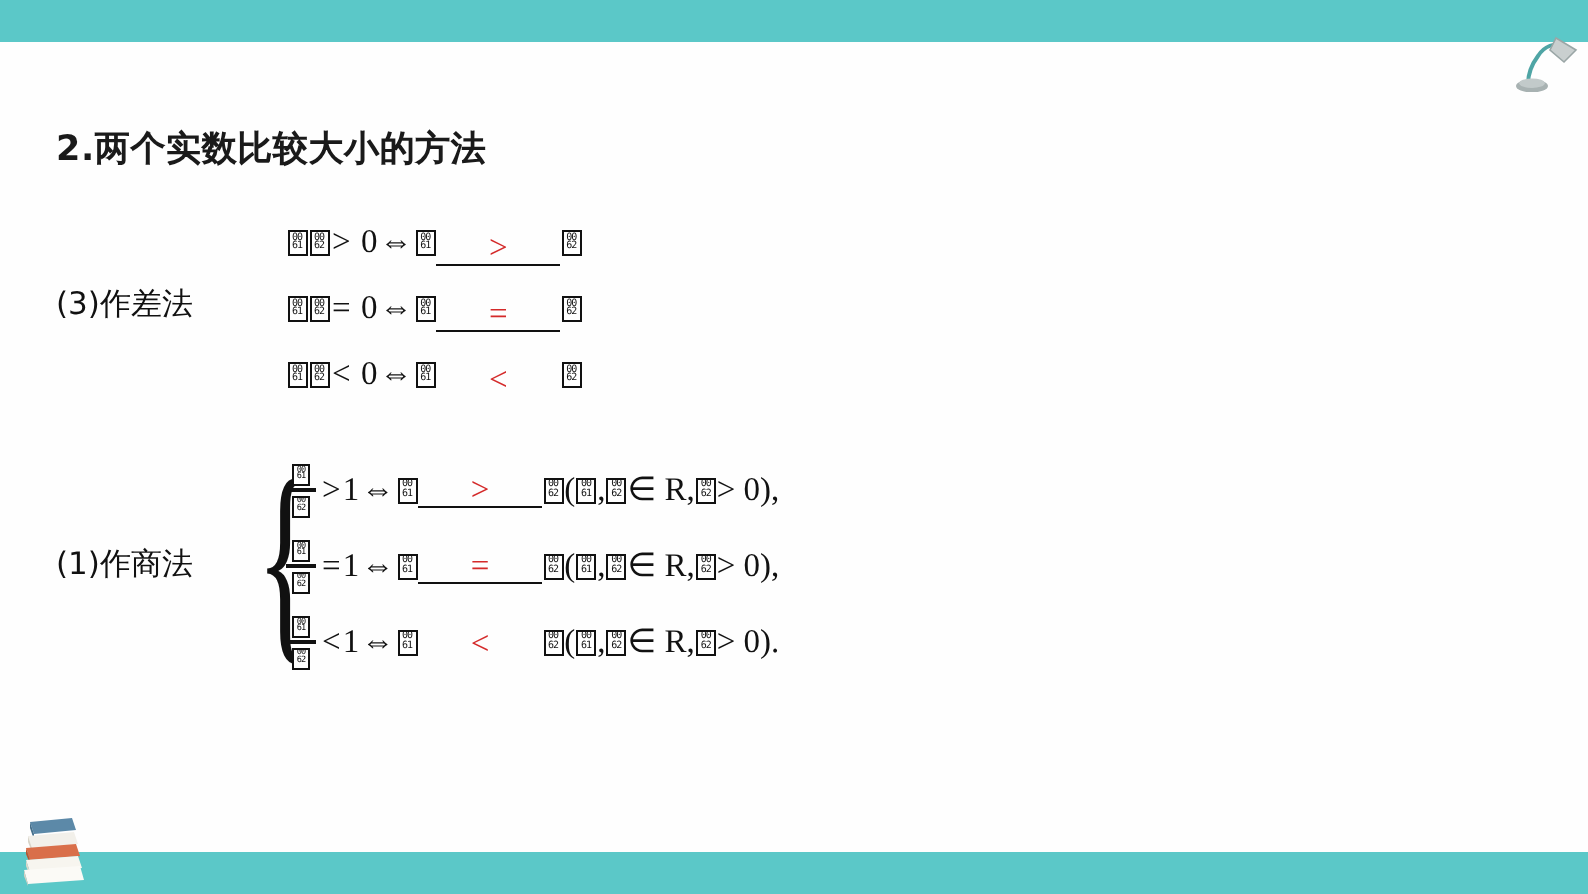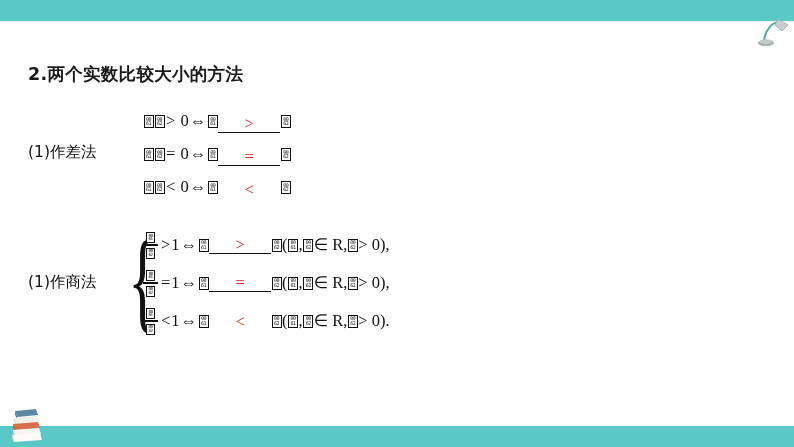--- a/index.html
+++ b/index.html
@@ -200,21 +200,21 @@
     <path d="M5 22 L7 28 L7 30 L5 25 Z" fill="#B8552F"></path>
     <path d="M5 28 L31 26 L33 32 L7 34 Z" fill="#F7F5EF"></path>
     <path d="M5 28 L7 34 L7 36 L5 31 Z" fill="#DCD7C9"></path>
     <path d="M4 33 L32 31 L34 38 L6 40 Z" fill="#FBFAF6"></path>
     <path d="M4 33 L6 40 L6 41 L4 36 Z" fill="#D5D0C2"></path>
   </svg>
 </div>
 
 <div class="page-title">2.两个实数比较大小的方法</div>
 
-<div class="sect1-label cn">(1)作差法</div>
+<div class="sect1-label cn">(3)作差法</div>
 
 <div class="sect1-lines">
 
   <div class="row math">
     <span class="tofu" data-hi="00" data-lo="61"></span><span class="tofu" data-hi="00" data-lo="62"></span><span class="op">&gt;</span>
     <span>0</span><span class="op">⇔</span><span class="tofu" data-hi="00" data-lo="61"></span><span class="blank red" style="width:62px">&gt;</span><span class="tofu" data-hi="00" data-lo="62"></span>
   </div>
 
   <div class="row math">
     <span class="tofu" data-hi="00" data-lo="61"></span><span class="tofu" data-hi="00" data-lo="62"></span><span class="op">=</span>

